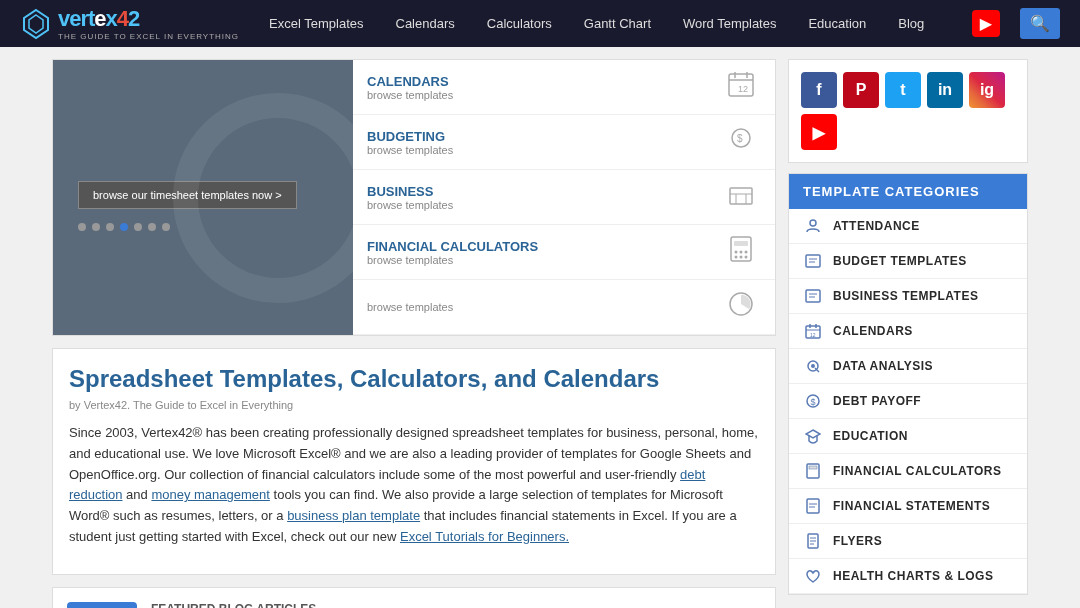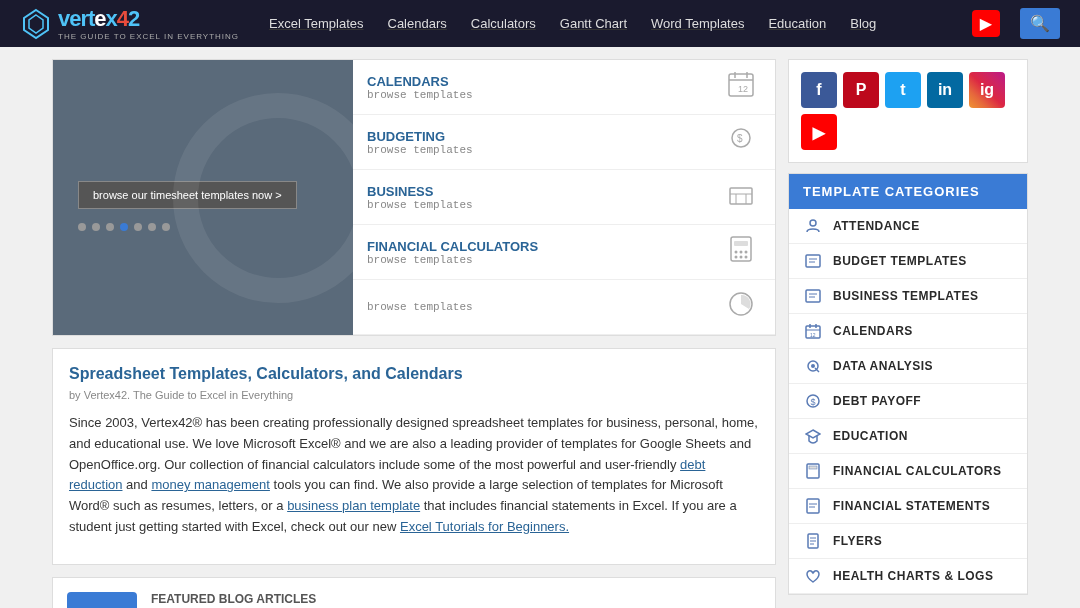--- a/index.html
+++ b/index.html
@@ -28,21 +28,21 @@
     }
     #logo-icon {
       width: 32px;
       height: 32px;
       margin-right: 6px;
     }
     #logo-wrapper {
       display: flex;
       align-items: center;
     }
-    nav { display: flex; gap: 4px; flex: 1; text-decoration: underline; }
+    nav { display: flex; gap: 12px; flex: 1; }
     nav a {
       color: #ddd;
       text-decoration: none;
       font-size: 13px;
       padding: 6px 10px;
       border-radius: 3px;
       white-space: nowrap;
     }
     #yt-btn {
       background: red;
@@ -160,35 +160,34 @@
     .tile-text { flex: 1; }
     .tile-title {
       color: #2a6496;
       font-weight: bold;
       font-size: 13px;
       text-transform: uppercase;
     }
     .tile-sub {
       color: #888;
       font-size: 11px;
-      font-family: Liberation Mono, monospace;
     }
     .tile-icon {
       font-size: 22px;
       color: #aaa;
       margin-left: 10px;
       width: 40px;
       text-align: center;
     }
 
     
     #article { background: white; border: 1px solid #ddd; padding: 16px; margin-bottom: 12px; }
     #article h1 {
       color: #2a6496;
-      font-size: 16px;
+      font-size: 24px;
       margin-bottom: 6px;
     }
     #article .byline { color: #888; font-size: 11px; margin-bottom: 12px; }
     #article p { line-height: 1.6; font-size: 13px; margin-bottom: 10px; }
     #article a { color: #2a6496; }
 
     
     #blog-section {
       background: white;
       border: 1px solid #ddd;

